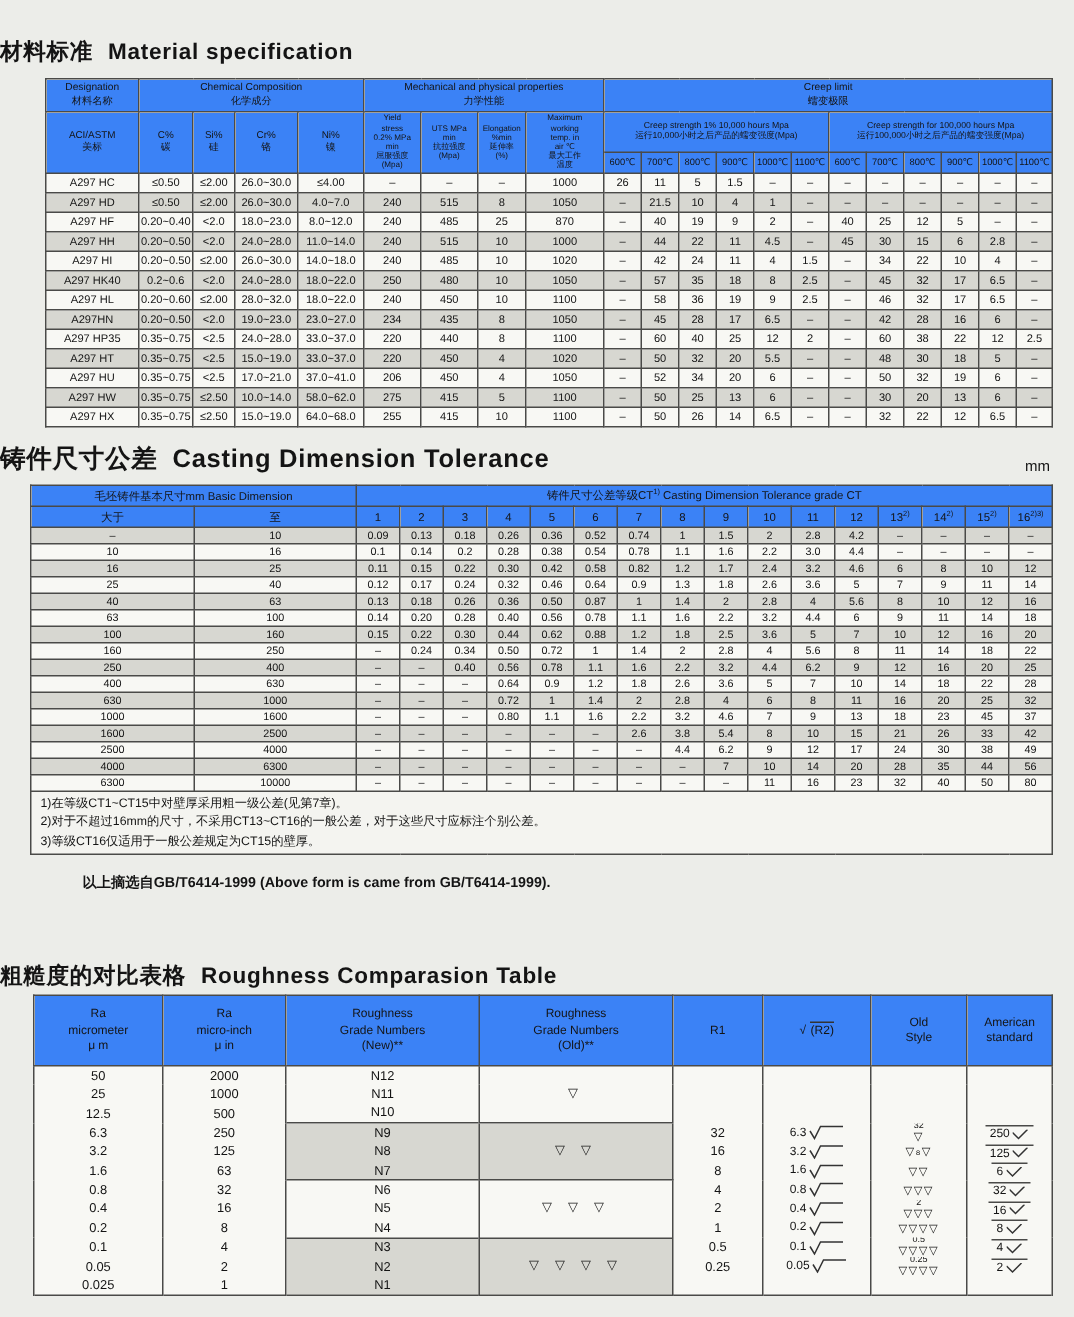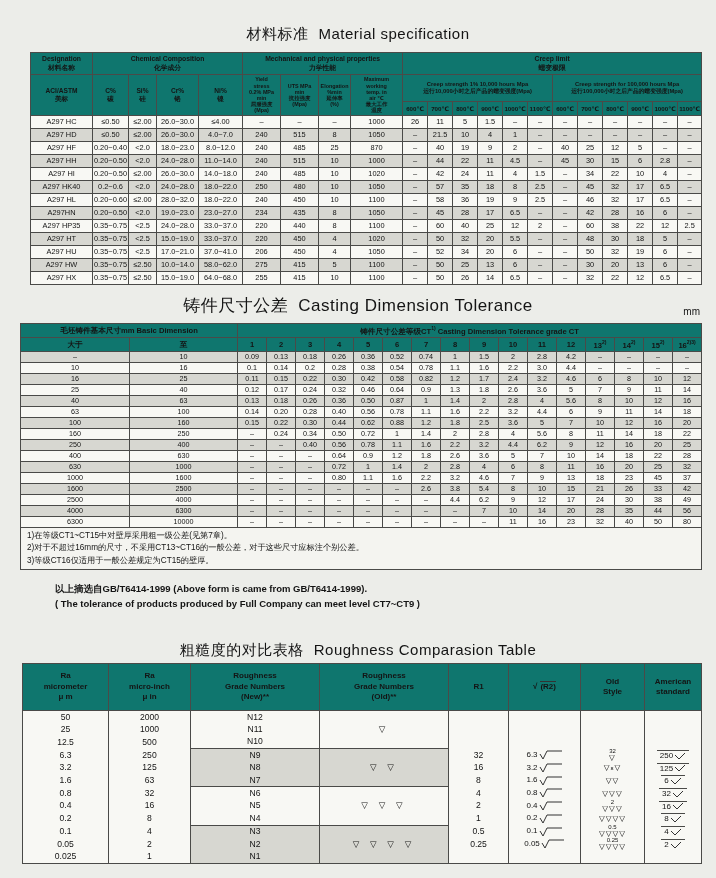--- a/index.html
+++ b/index.html
@@ -1,25 +1,25 @@
 <!DOCTYPE html>
 <html><head>
 <meta charset="utf-8">
 <style>
   html,body{margin:0;padding:0;}
   body{width:716px;height:878px;background:#ecede9;font-family:"Liberation Sans","DejaVu Sans",sans-serif;color:#141414;position:relative;}
-  .title{position:absolute;width:100%;text-align:center;font-weight:normal;letter-spacing:.5px;}
+  .title{position:absolute;width:100%;font-weight:bold;letter-spacing:.5px;}
   #title1{top:25px;font-size:15px;}
   #title2{top:294px;font-size:17px;}
   #title3{top:641px;font-size:15px;}
   .title .zh{margin-right:10px;}
   #mm-unit{position:absolute;top:306px;right:16px;font-size:10px;}
   table{border-collapse:collapse;table-layout:fixed;background:#f8f8f4;position:absolute;}
   th,td{border:1px solid #4a4a48;text-align:center;vertical-align:middle;padding:0;overflow:hidden;}
-  th{font-weight:bold;background:#0f766e;}
+  th{font-weight:normal;background:#3b82f6;}
   .pl{white-space:pre-line;display:block;}
   sup{font-size:5px;vertical-align:super;}
 
   
   .t1{top:52px;left:30px;width:671px;}
   .t1 th{font-size:6.6px;line-height:1.2;}
   .t1 .h1 th{height:21px;font-size:6.8px;}
   .t1 .tiny{font-size:5.4px;line-height:1.15;}
   .t1 .creepsub{font-size:5.8px;height:26px;line-height:1.25;}
   .t1 .tempth{font-size:6.2px;height:13px;}
@@ -851,21 +851,20 @@
         <span class="pl">1)在等级CT1~CT15中对壁厚采用粗一级公差(见第7章)。</span>
         <span class="pl">2)对于不超过16mm的尺寸，不采用CT13~CT16的一般公差，对于这些尺寸应标注个别公差。</span>
         <span class="pl">3)等级CT16仅适用于一般公差规定为CT15的壁厚。</span>
       </td>
     </tr>
   </tfoot>
 </table>
 
 <div class="src">
   <span class="pl">以上摘选自GB/T6414-1999 (Above form is came from GB/T6414-1999).</span>
-  <span class="pl">( The tolerance of products produced by Full Company can meet level CT7~CT9 )</span>
 </div>
 
 <div class="title" id="title3"><span class="zh">粗糙度的对比表格</span><span>Roughness Comparasion Table</span></div>
 
 <table class="t3">
   <colgroup>
     <col style="width:86px">
       <col style="width:82px">
       <col style="width:129px">
       <col style="width:129px">

